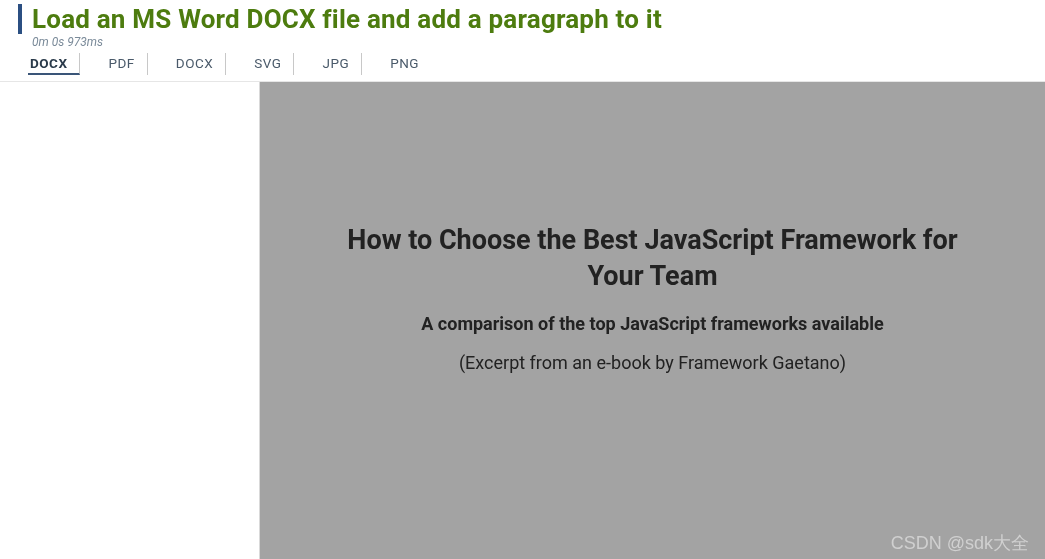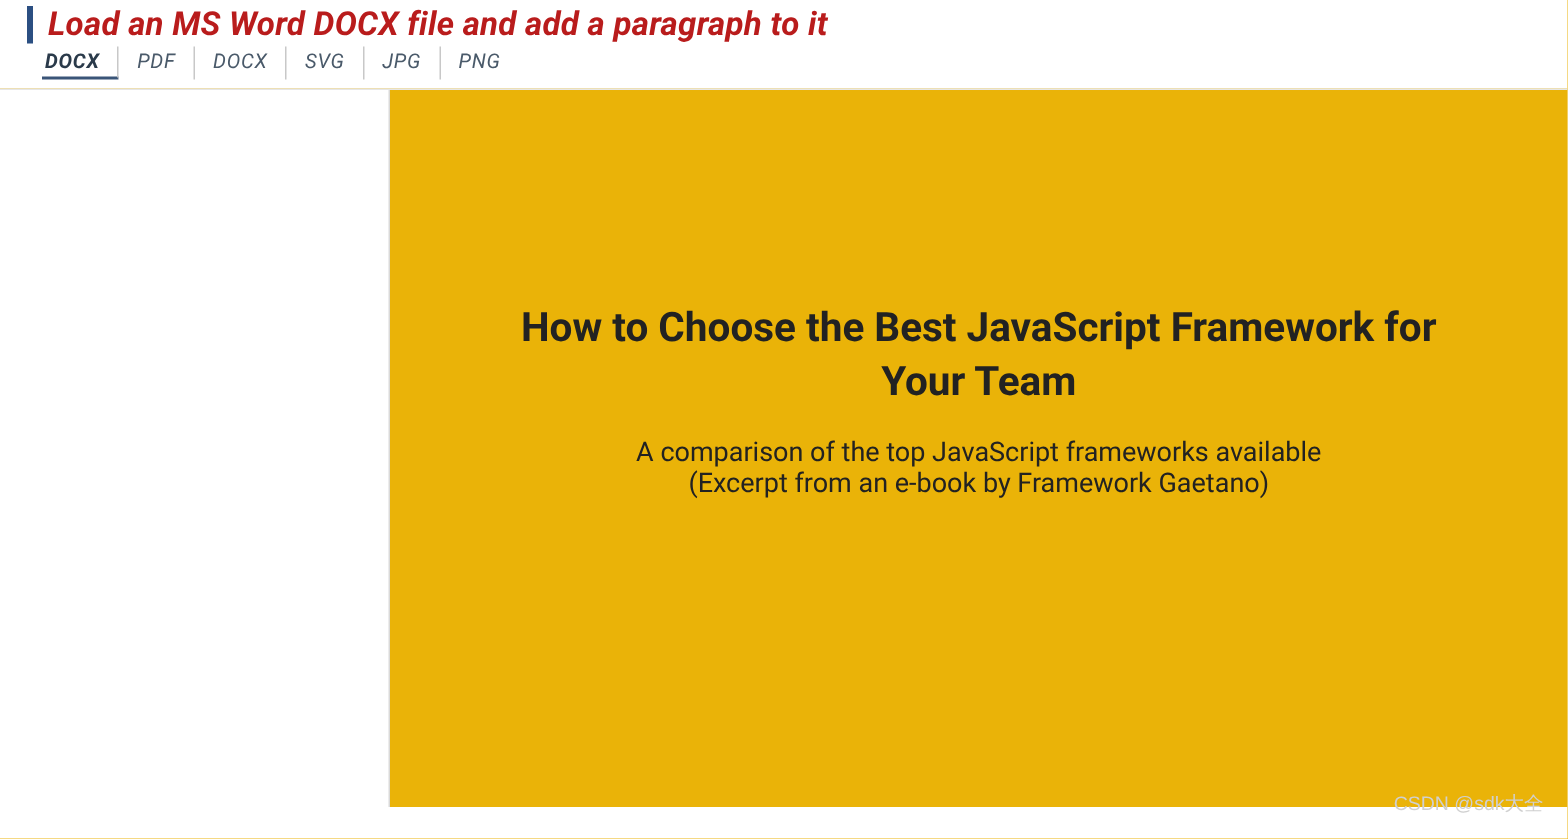--- a/index.html
+++ b/index.html
@@ -15,63 +15,61 @@
       padding: 4px 0 0 18px;
     }
     .title-bar {
       display: flex;
       align-items: flex-start;
       border-left: 4px solid #2b4f82;
       padding-left: 10px;
       margin-bottom: 2px;
     }
     .title-text {
-      font-size: 22px;
+      font-size: 26px;
       font-weight: 700;
-      color: #b91c1c;
+      color: #4d7c0f;
       letter-spacing: 0.2px;
-      font-style: italic;
     }
     .timing {
       font-style: italic;
       font-size: 12px;
       color: #7a8a99;
       padding-left: 14px;
       margin-top: -1px;
       margin-bottom: 4px;
     }
     .tabs {
       display: flex;
-      gap: 0;
+      gap: 16px;
       padding-left: 10px;
       font-size: 13.5px;
       color: #4a5a6a;
       letter-spacing: 0.5px;
-      font-style: italic;
     }
     .tab {
       padding: 2px 12px 4px 12px;
       border-right: 1px solid #c8c8c8;
       cursor: pointer;
       font-weight: 400;
     }
     .tab:first-child { padding-left: 2px; }
     .tab:last-child { border-right: none; }
     .tab.active {
       font-weight: 700;
       color: #2a3a4a;
       border-bottom: 2px solid #3a5578;
       padding-bottom: 2px;
     }
     .viewer {
       border-top: 1px solid #e6e6e6;
       margin-top: 6px;
       display: flex;
       height: calc(100% - 80px);
-      background: #eab308;
+      background: #a3a3a3;
     }
     .thumbnail-pane {
       width: 260px;
       border-right: 1px solid #d9d9d9;
       background: #ffffff;
     }
     .doc-pane {
       flex: 1;
       padding-top: 140px;
       text-align: center;
@@ -80,44 +78,46 @@
     .doc-title {
       font-size: 27px;
       font-weight: 700;
       color: #222;
       line-height: 1.35;
       max-width: 620px;
       margin: 0 auto 18px auto;
     }
     .doc-subtitle {
       font-size: 18px;
-      font-weight: 400;
+      font-weight: 700;
       color: #222;
+      margin-bottom: 18px;
     }
     .doc-excerpt {
       font-size: 18px;
       font-weight: 400;
       color: #222;
     }
     .watermark {
       position: absolute;
-      bottom: 14px;
+      bottom: 4px;
       right: 16px;
-      font-size: 13px;
+      font-size: 18px;
       color: #d0d0d0;
       font-family: sans-serif;
     }
   </style>
 </head>
 <body>
 
 <div class="header">
   <div class="title-bar">
     <span class="title-text">Load an MS Word DOCX file and add a paragraph to it</span>
   </div>
+  <div class="timing">0m 0s 973ms</div>
   <div class="tabs">
     <div class="tab active">DOCX</div>
     <div class="tab">PDF</div>
     <div class="tab">DOCX</div>
     <div class="tab">SVG</div>
     <div class="tab">JPG</div>
     <div class="tab">PNG</div>
   </div>
 </div>
 

